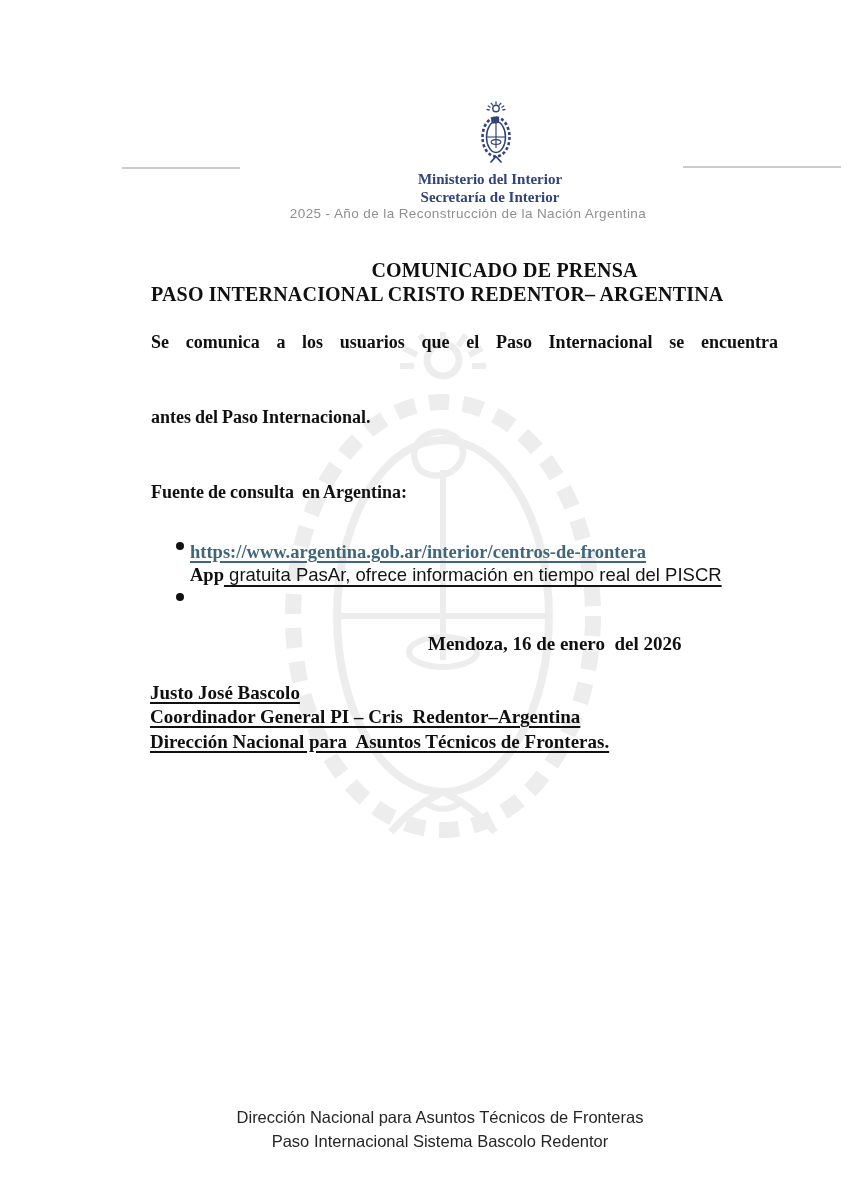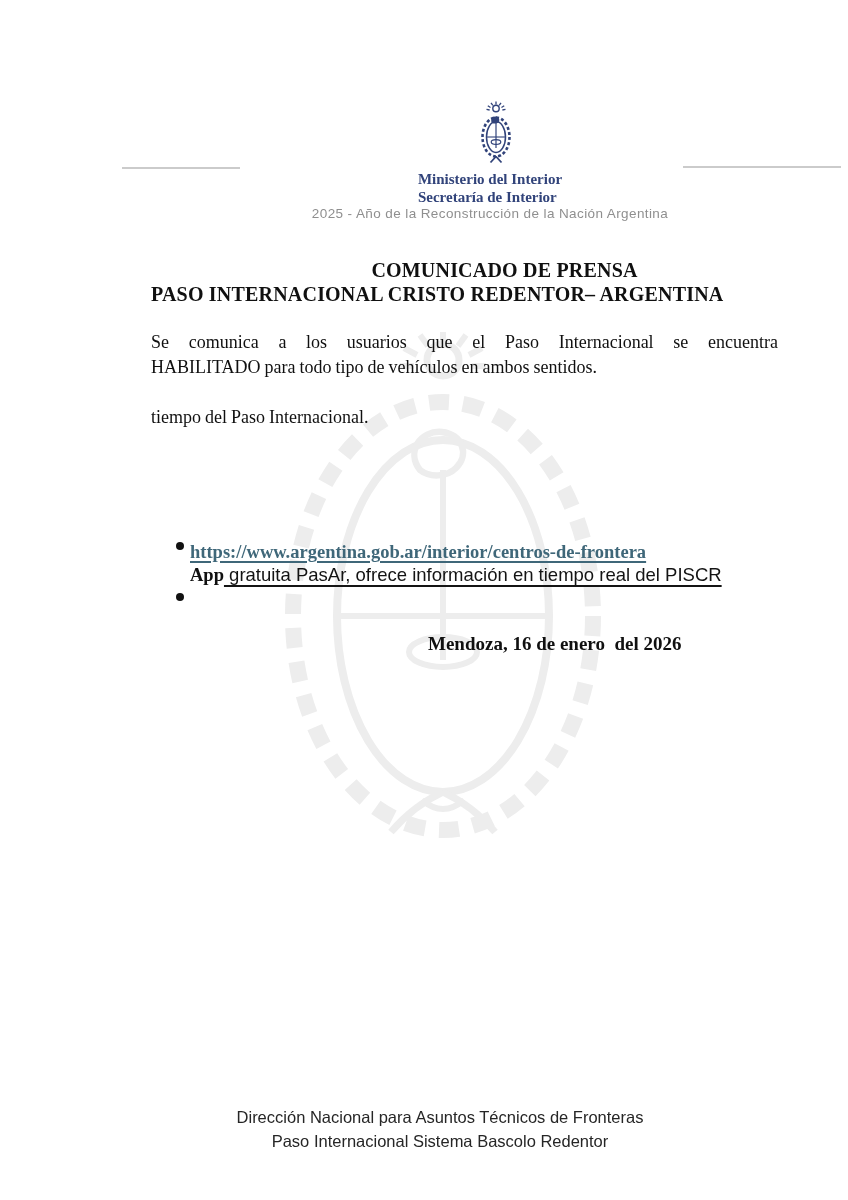--- a/index.html
+++ b/index.html
@@ -4,32 +4,32 @@
 <style>
   html,body{margin:0;padding:0;background:#ffffff;}
   .page{position:relative;width:848px;height:1200px;background:#ffffff;overflow:hidden;
         font-family:"Liberation Serif","DejaVu Serif",serif;color:#101010;}
   .abs{position:absolute;z-index:2;}
   
   .rule{position:absolute;height:2px;background:#cbcbcb;z-index:2;}
   .rule-left{left:122px;top:167px;width:118px;}
   .rule-right{left:683px;top:166px;width:158px;}
   .crest{left:472px;top:100px;width:48px;height:68px;color:#31437a;}
-  .ministry{left:490px;top:170px;transform:translateX(-50%);
+  .ministry{left:490px;top:170px;transform:translateX(-50%);text-align:center;
             font-weight:bold;font-size:15px;line-height:18px;color:#31437a;white-space:nowrap;}
-  .slogan{left:490px;top:206px;transform:translateX(-50%);
+  .slogan{left:468px;top:206px;transform:translateX(-50%);
           font-family:"Liberation Sans","DejaVu Sans",sans-serif;font-size:13.5px;
           color:#8f8f8f;letter-spacing:.4px;white-space:nowrap;}
   
   .title1{left:191px;top:259px;width:627px;text-align:center;font-weight:bold;
           font-size:20px;letter-spacing:.2px;}
   .title2{left:151px;top:283px;width:627px;font-weight:bold;
           font-size:20px;letter-spacing:.2px;}
   
-  .par{left:151px;width:627px;font-weight:normal;font-size:18px;line-height:25.4px;
+  .par{left:151px;width:627px;font-weight:bold;font-size:18px;line-height:25.4px;
        word-spacing:-.5px;}
   .p1{top:330px;} .p2{top:405px;} .heading{top:480px;white-space:pre-wrap;}
   .jline{text-align:justify;text-align-last:justify;}
   
   .dot{position:absolute;width:8px;height:8px;border-radius:50%;background:#111;z-index:2;}
   .dot1{left:176px;top:542px;} .dot2{left:176px;top:593px;}
   .bullet1{left:190px;top:542px;font-weight:bold;font-size:18.5px;}
   a.link{color:#3f6779;text-decoration:underline;text-decoration-thickness:2px;
          text-underline-offset:3px;cursor:pointer;}
   .bullet2{left:190px;top:564px;font-size:18.5px;text-align:center;}
@@ -103,39 +103,44 @@
     <div>Secretaría de Interior</div>
   </div>
 
   <div class="abs slogan">2025 - Año de la Reconstrucción de la Nación Argentina</div>
 
   <div class="abs title1">COMUNICADO DE PRENSA</div>
   <div class="abs title2">PASO INTERNACIONAL CRISTO REDENTOR– ARGENTINA</div>
 
   <div class="abs par p1">
     <div class="jline">Se comunica a los usuarios que el  Paso Internacional se encuentra</div>
-    <div>HABILITADO para todo tipo de vehículos en ambos sentidos.</div>
   </div>
 
   <div class="abs par p2">
-    <div>tiempo del Paso Internacional.</div>
+    <div>antes del Paso Internacional.</div>
   </div>
 
+  <div class="abs par heading">Fuente de consulta  en Argentina:</div>
 
   <span class="dot dot1"></span>
   <div class="abs bullet1">
     <a class="link">https://www.argentina.gob.ar/interior/centros-de-frontera</a>
   </div>
 
   <span class="dot dot2"></span>
   <div class="abs bullet2">
     <span class="lead">App</span><span class="rest"> gratuita PasAr, ofrece información en tiempo real del PISCR</span>
   </div>
 
   <div class="abs dateline">Mendoza, 16 de enero  del 2026</div>
 
+  <div class="abs signature">
+    <div>Justo José Bascolo</div>
+    <div>Coordinador General PI – Cris  Redentor–Argentina</div>
+    <div>Dirección Nacional para  Asuntos Técnicos de Fronteras.</div>
+  </div>
 
   <div class="abs footer">
     <div>Dirección Nacional para Asuntos Técnicos de Fronteras</div>
     <div>Paso Internacional Sistema Bascolo Redentor</div>
   </div>
 
 </div>
 
 </body></html>

